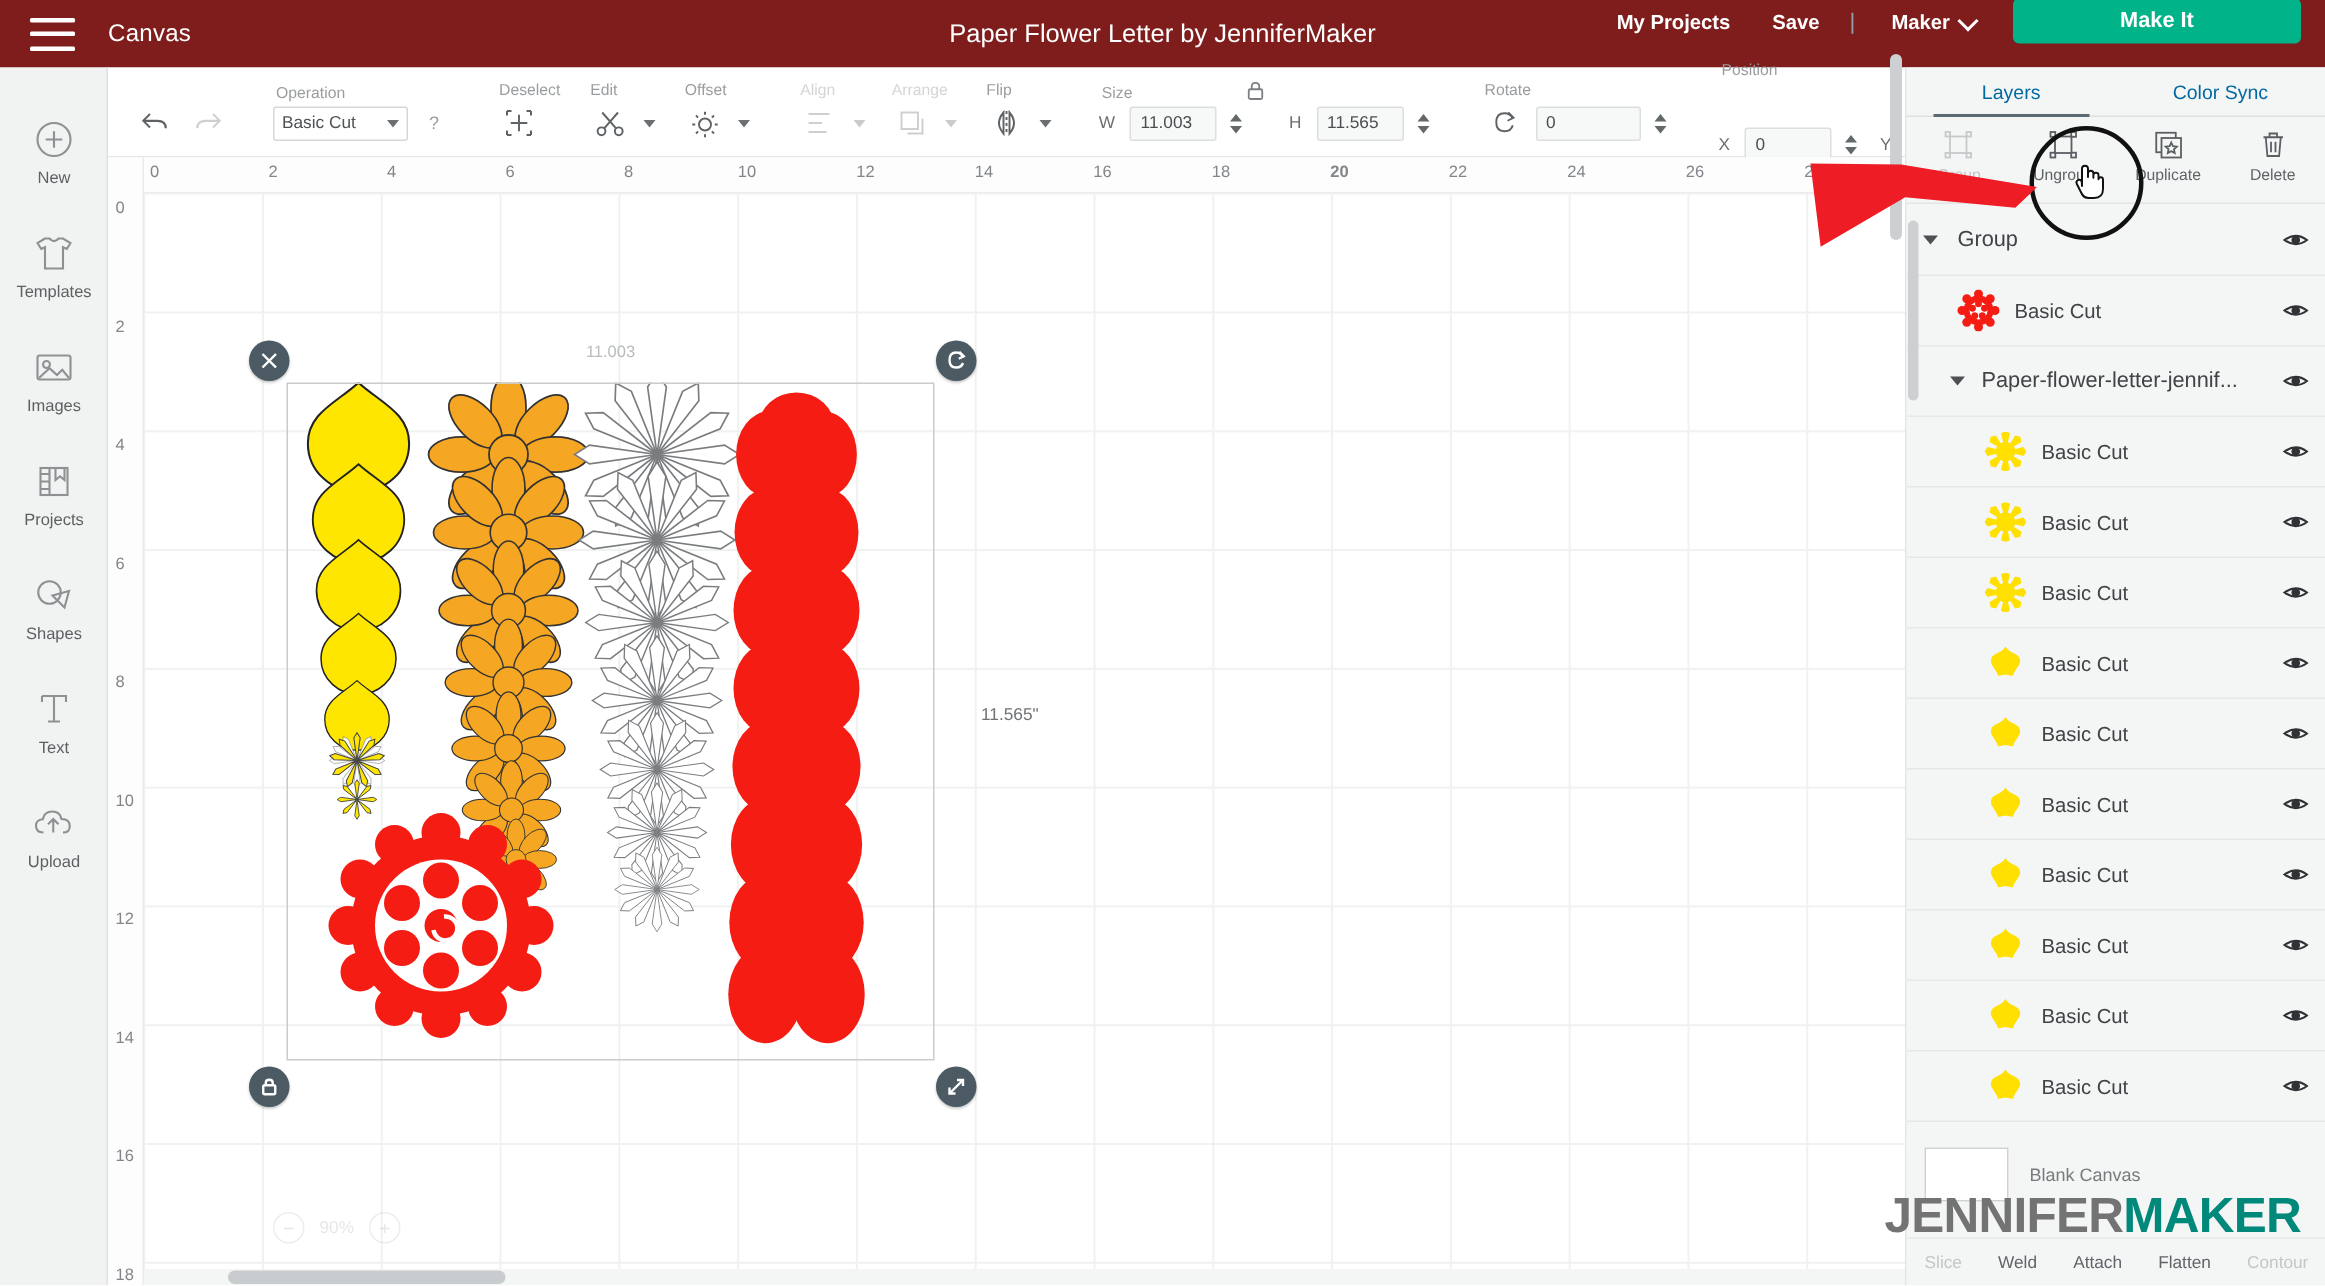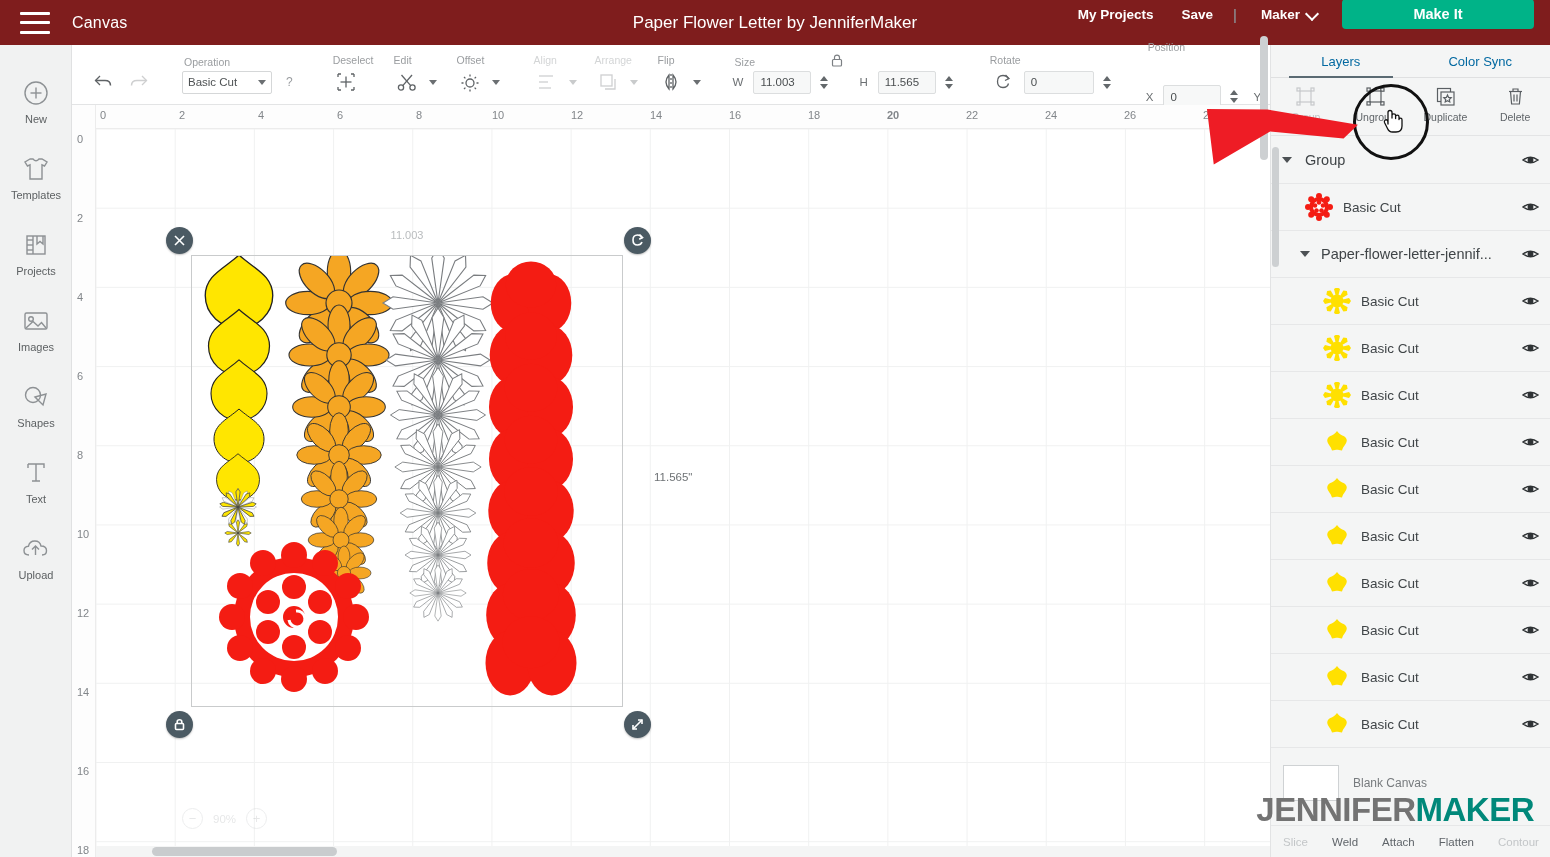--- a/index.html
+++ b/index.html
@@ -318,45 +318,45 @@
       <span class="lbl">New</span>
     </div>
 
     <div class="side-item">
       <span class="ico">
         <svg width="30" height="26" viewBox="0 0 30 26">
             <path d="M9 3 L4 6 L6.5 10 L9 8.8 L9 23 L21 23 L21 8.8 L23.5 10 L26 6 L21 3 L18 3 Q15 6.5 12 3 Z"></path>
           </svg>
       </span>
       <span class="lbl">Templates</span>
+    </div>
+
+    <div class="side-item">
+      <span class="ico">
+        <svg width="28" height="26" viewBox="0 0 28 26">
+            <rect x="3" y="5" width="22" height="16" rx="1.5"></rect>
+            <circle cx="9" cy="11" r="2.3"></circle>
+            <path d="M4 20 L11 13.5 L16 18 L19.5 14.5 L24 20"></path>
+          </svg>
+      </span>
+      <span class="lbl">Images</span>
     </div>
 
     <div class="side-item">
       <span class="ico">
         <svg width="26" height="26" viewBox="0 0 26 26">
             <rect x="4" y="4" width="18" height="18"></rect>
             <line x1="10" y1="4" x2="10" y2="22"></line>
             <path d="M14 4 L14 12 L17 9.5 L20 12 L20 4"></path>
             <line x1="4" y1="8" x2="10" y2="8"></line>
             <line x1="4" y1="13" x2="10" y2="13"></line>
             <line x1="4" y1="18" x2="10" y2="18"></line>
           </svg>
       </span>
       <span class="lbl">Projects</span>
-    </div>
-
-    <div class="side-item">
-      <span class="ico">
-        <svg width="28" height="26" viewBox="0 0 28 26">
-            <rect x="3" y="5" width="22" height="16" rx="1.5"></rect>
-            <circle cx="9" cy="11" r="2.3"></circle>
-            <path d="M4 20 L11 13.5 L16 18 L19.5 14.5 L24 20"></path>
-          </svg>
-      </span>
-      <span class="lbl">Images</span>
     </div>
 
     <div class="side-item">
       <span class="ico">
         <svg width="28" height="26" viewBox="0 0 28 26">
             <circle cx="11" cy="11" r="7.5"></circle>
             <path d="M13 13 L24 10 L21 21 Z"></path>
           </svg>
       </span>
       <span class="lbl">Shapes</span>

